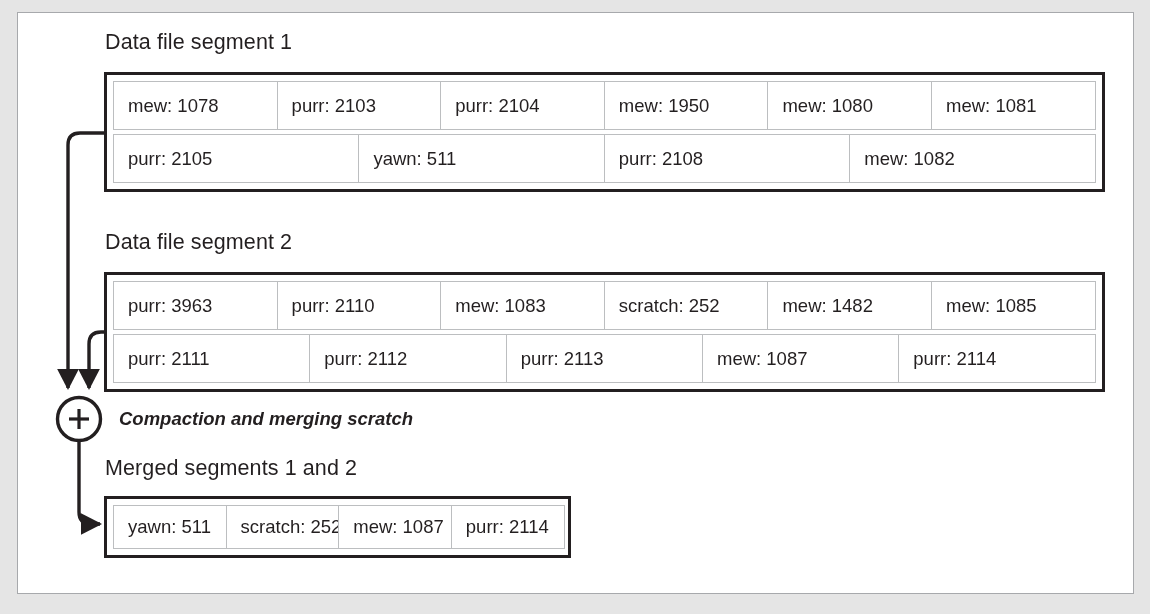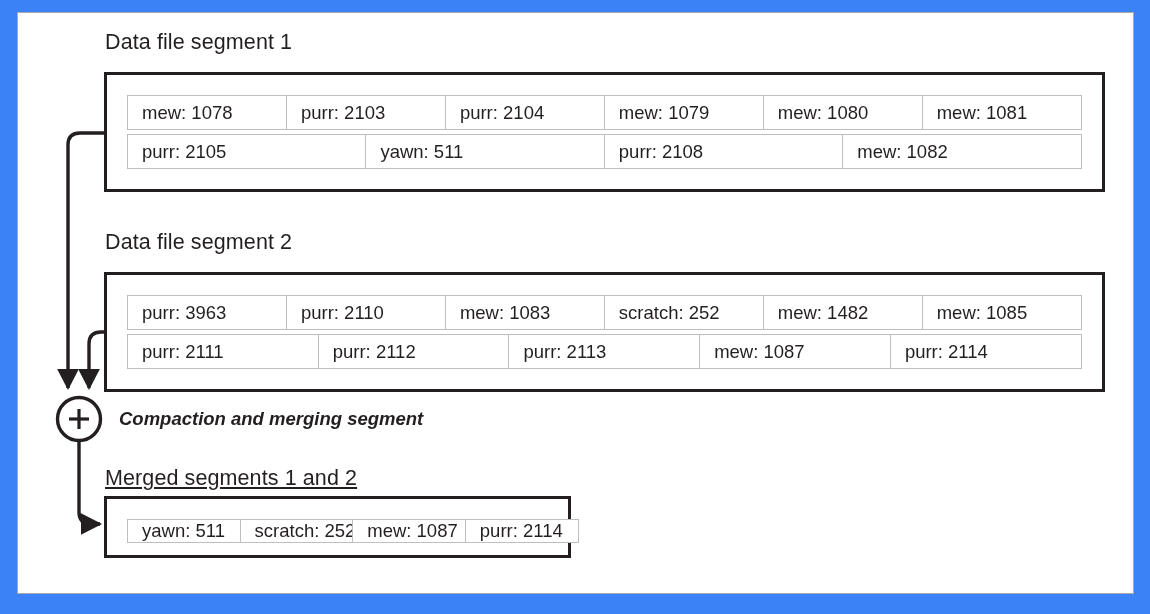--- a/index.html
+++ b/index.html
@@ -12,21 +12,21 @@
     height: 614px;
     font-family: "Liberation Sans", sans-serif;
     color: #231f20;
     overflow: hidden;
   }
 
   #figure {
     position: relative;
     width: 1150px;
     height: 614px;
-    background: #3b82f6;
+    background: #e5e5e5;
   }
 
   
   #outer-frame {
     position: absolute;
     left: 17px;
     top: 12px;
     width: 1117px;
     height: 582px;
     border: 1.6px solid #a7a9ac;
@@ -54,21 +54,21 @@
     line-height: 1;
     font-family: "Liberation Sans", sans-serif;
   }
 
   
   .segment-box {
     position: absolute;
     border: 3.2px solid #231f20;
     background: #ffffff;
     box-sizing: border-box;
-    padding: 20px;
+    padding: 6px;
     display: flex;
     flex-direction: column;
     gap: 4px;
   }
 
   .segment-row {
     display: flex;
     flex-direction: row;
     gap: 0;
     flex: 1 1 auto;
@@ -112,21 +112,21 @@
   <div id="outer-frame"></div>
 
   <div class="section-title" style="left:105px; top:32px;">Data file segment 1</div>
 
   <div class="segment-box" id="segment1-box" style="left:104px; top:72px; width:1001px; height:120px;">
 
     <div class="segment-row">
       <div class="cell">mew: 1078</div>
       <div class="cell">purr: 2103</div>
       <div class="cell">purr: 2104</div>
-      <div class="cell">mew: 1079</div>
+      <div class="cell">mew: 1950</div>
       <div class="cell">mew: 1080</div>
       <div class="cell">mew: 1081</div>
     </div>
 
     <div class="segment-row">
       <div class="cell">purr: 2105</div>
       <div class="cell">yawn: 511</div>
       <div class="cell">purr: 2108</div>
       <div class="cell">mew: 1082</div>
     </div>
@@ -147,23 +147,23 @@
 
     <div class="segment-row">
       <div class="cell">purr: 2111</div>
       <div class="cell">purr: 2112</div>
       <div class="cell">purr: 2113</div>
       <div class="cell">mew: 1087</div>
       <div class="cell">purr: 2114</div>
     </div>
   </div>
 
-  <div class="caption-italic" style="left:119px; top:410px;">Compaction and merging segment</div>
+  <div class="caption-italic" style="left:119px; top:410px;">Compaction and merging scratch</div>
 
-  <div class="section-title" style="left:105px; top:468px;text-decoration:underline;">Merged segments 1 and 2</div>
+  <div class="section-title" style="left:105px; top:458px;">Merged segments 1 and 2</div>
 
   <div class="segment-box merged" id="merged-box" style="left:104px; top:496px; width:467px; height:62px;">
 
     <div class="segment-row">
       <div class="cell">yawn: 511</div>
       <div class="cell">scratch: 252</div>
       <div class="cell">mew: 1087</div>
       <div class="cell">purr: 2114</div>
     </div>
   </div>

